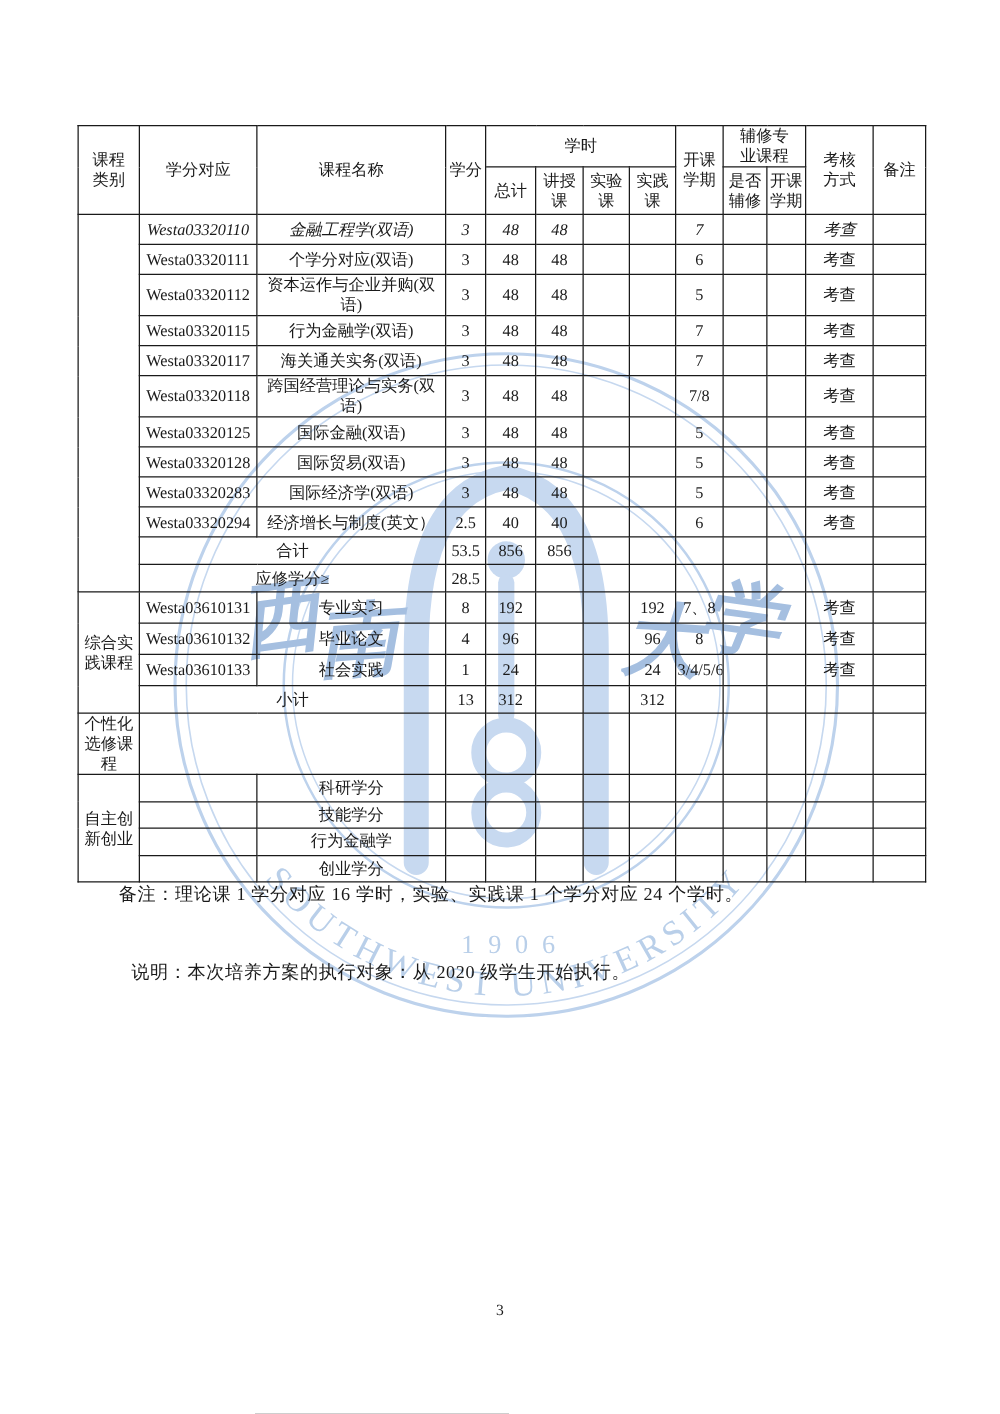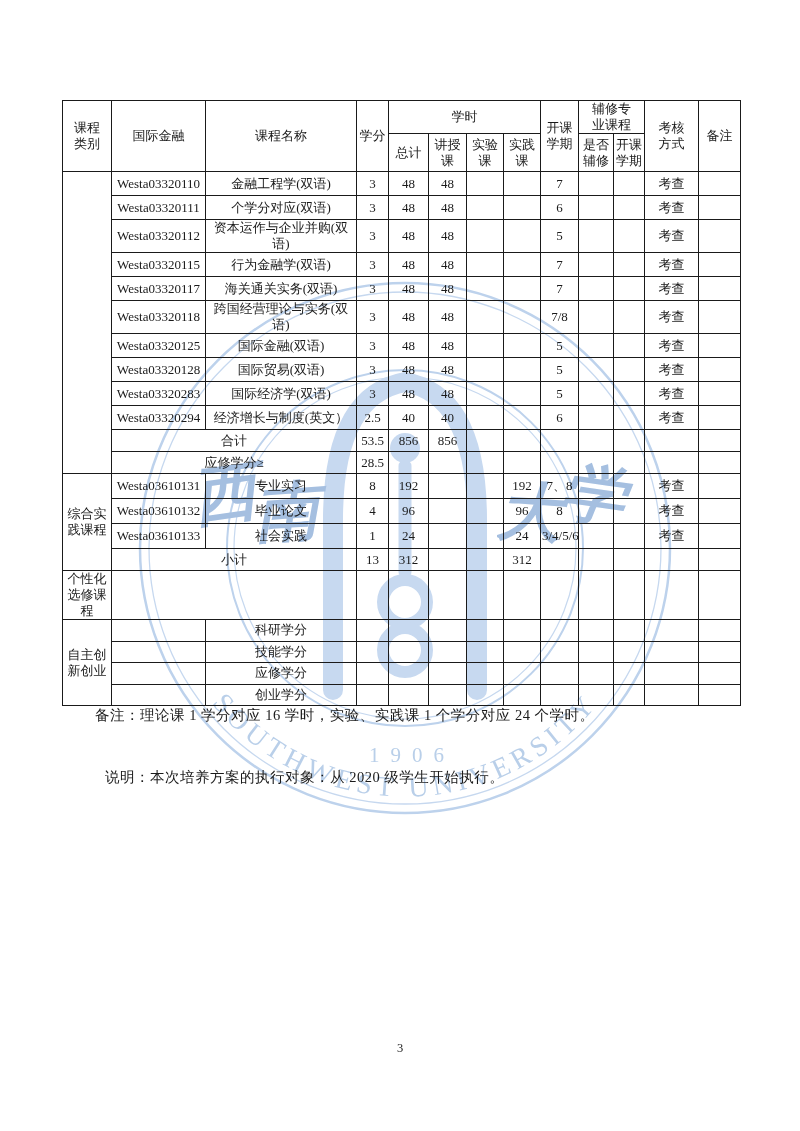--- a/index.html
+++ b/index.html
@@ -81,21 +81,21 @@
         <col style="width:38px">
       <col style="width:35px">
         <col style="width:31px">
         <col style="width:54px">
       <col style="width:42px">
     </colgroup>
     <thead>
       <tr class="hr1">
         <th rowspan="2">课程
 类别</th>
-        <th rowspan="2">国际金融</th>
+        <th rowspan="2">学分对应</th>
         <th rowspan="2">课程名称</th>
         <th rowspan="2">学分</th>
         <th colspan="4">学时</th>
         <th rowspan="2">开课
 学期</th>
         <th colspan="2">辅修专
 业课程</th>
         <th rowspan="2">考核
 方式</th>
         <th rowspan="2">备注</th>
@@ -105,21 +105,21 @@
         <th>讲授课</th>
         <th>实验课</th>
         <th>实践课</th>
         <th>是否
 辅修</th>
         <th>开课
 学期</th>
       </tr>
     </thead>
     <tbody id="table-body">
-        <tr style="height: 24px;">
+        <tr style="height: 24px; font-style: italic;">
           <td class="cat" rowspan="12"></td>
           <td>Westa03320110</td>
           <td class="name-cell">金融工程学(双语)</td>
           <td>3</td>
           <td>48</td>
           <td>48</td>
           <td></td>
           <td></td>
           <td>7</td>
           <td></td>
@@ -377,21 +377,21 @@
           <td></td>
           <td></td>
           <td></td>
           <td></td>
           <td></td>
           <td></td>
           <td></td>
         </tr>
         <tr style="height: 21.5px;">
           <td></td>
-          <td class="name-cell">应修学分</td>
+          <td class="name-cell">行为金融学</td>
           <td></td>
           <td></td>
           <td></td>
           <td></td>
           <td></td>
           <td></td>
           <td></td>
           <td></td>
           <td></td>
           <td></td>

